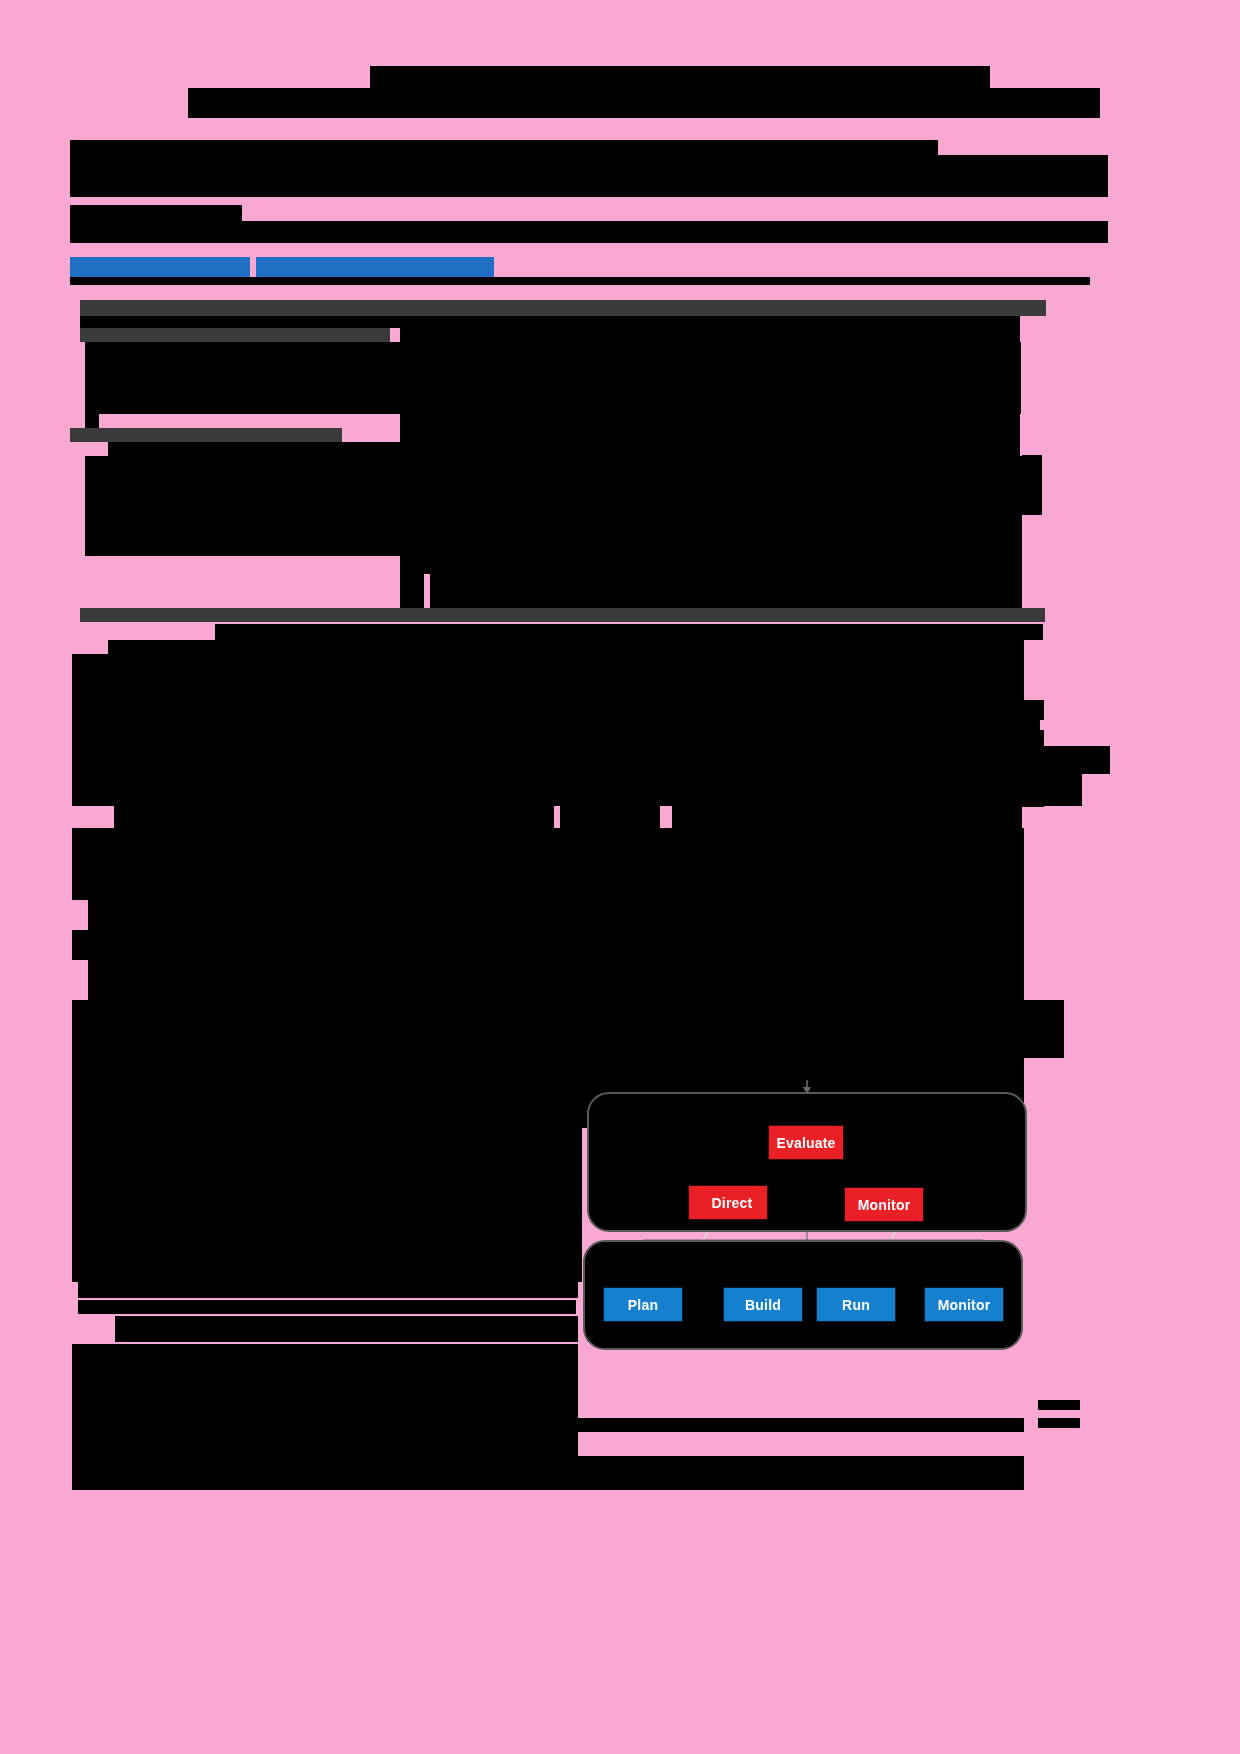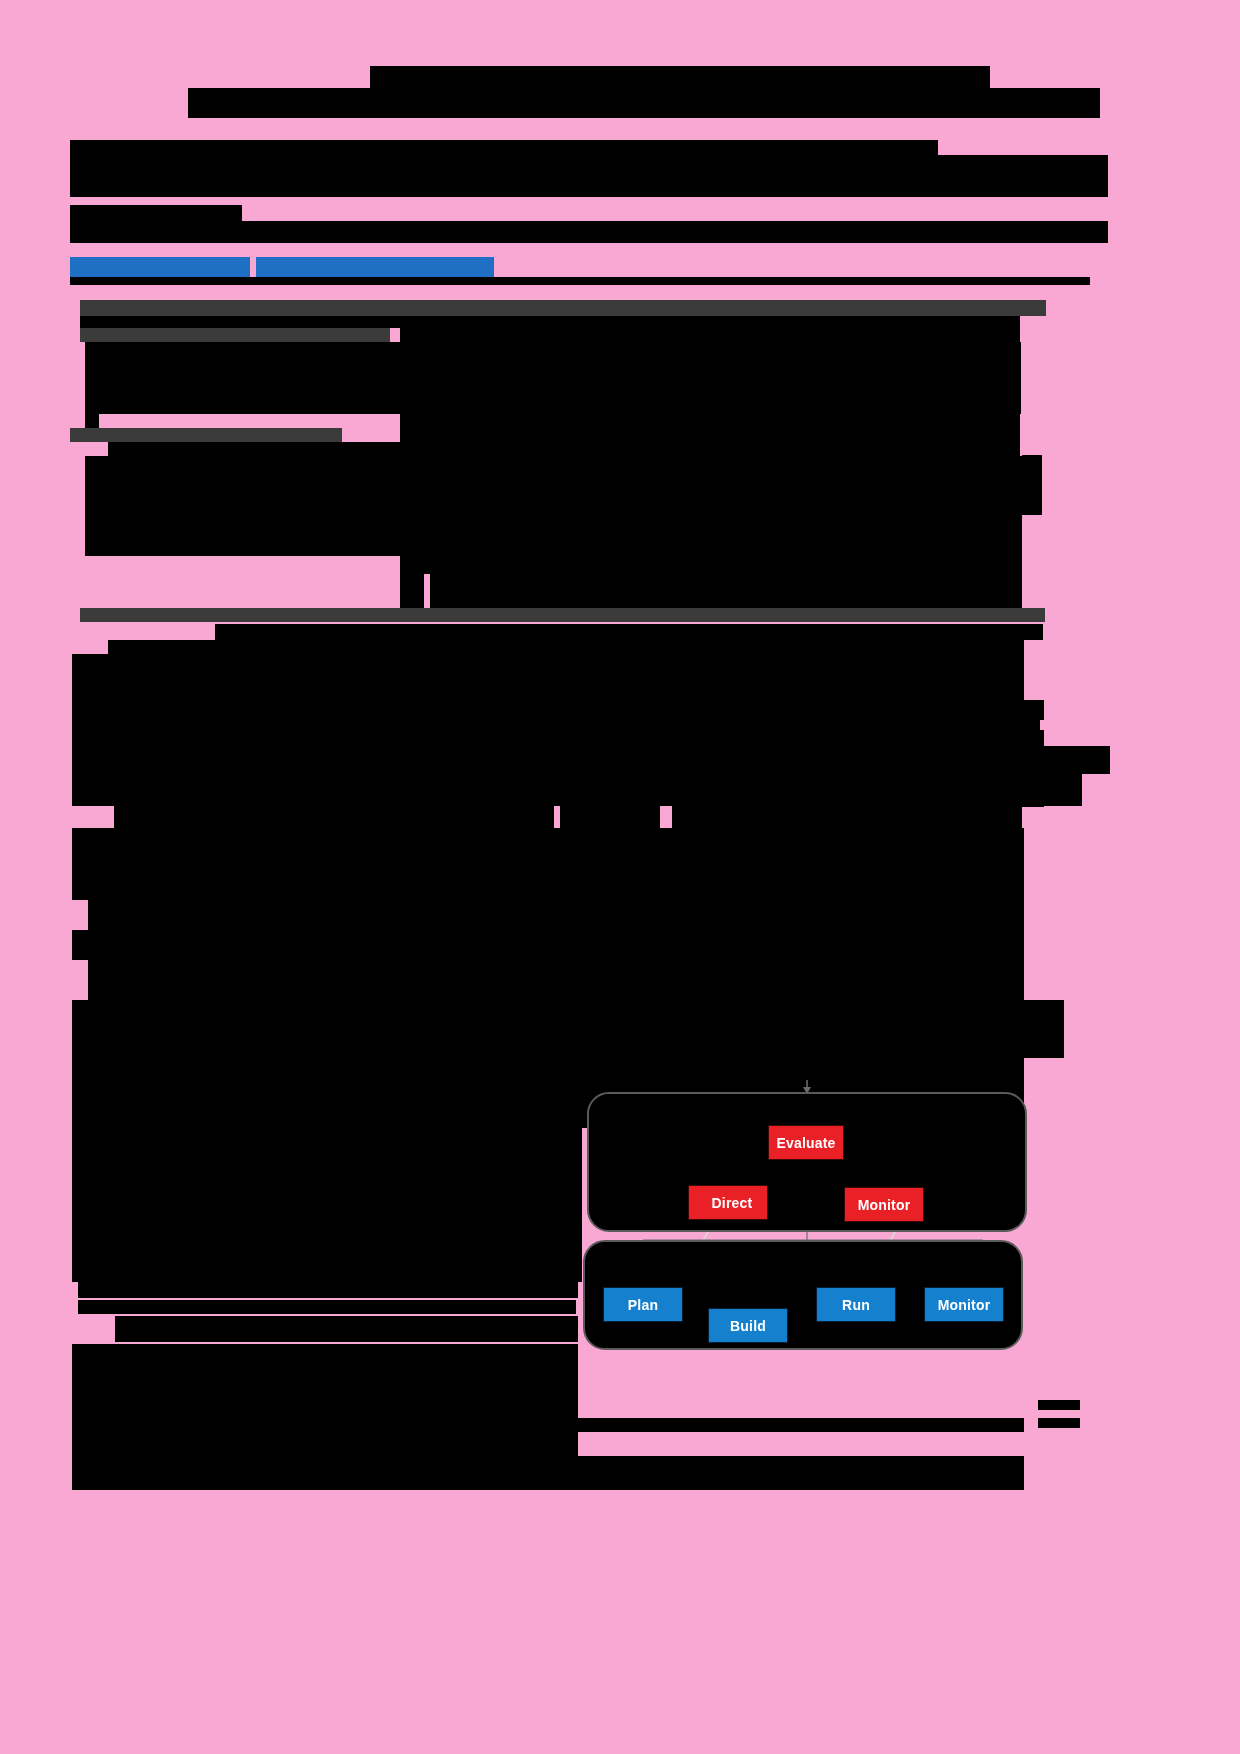--- a/index.html
+++ b/index.html
@@ -76,21 +76,21 @@
     background: #ea2027;
   }
   .node.blue {
     background: #1580ce;
   }
   #n-evaluate { left: 185px; top: 33px;  width: 76px; height: 35px; }
   #n-direct   { left: 105px; top: 93px;  width: 80px; height: 35px; padding-left: 8px; }
   #n-monitor  { left: 261px; top: 95px;  width: 80px; height: 35px; }
 
   #n-plan     { left: 20px;  top: 195px; width: 80px; height: 35px; }
-  #n-build    { left: 125px; top: 195px; width: 80px; height: 35px; margin-top: 21px; }
+  #n-build    { left: 140px; top: 195px; width: 80px; height: 35px; }
   #n-run      { left: 233px; top: 195px; width: 80px; height: 35px; }
   #n-mon2     { left: 341px; top: 195px; width: 80px; height: 35px; }
 
   .conn {
     position: absolute;
     left: 0; top: 0;
     width: 448px; height: 258px;
     overflow: visible;
     pointer-events: none;
   }

